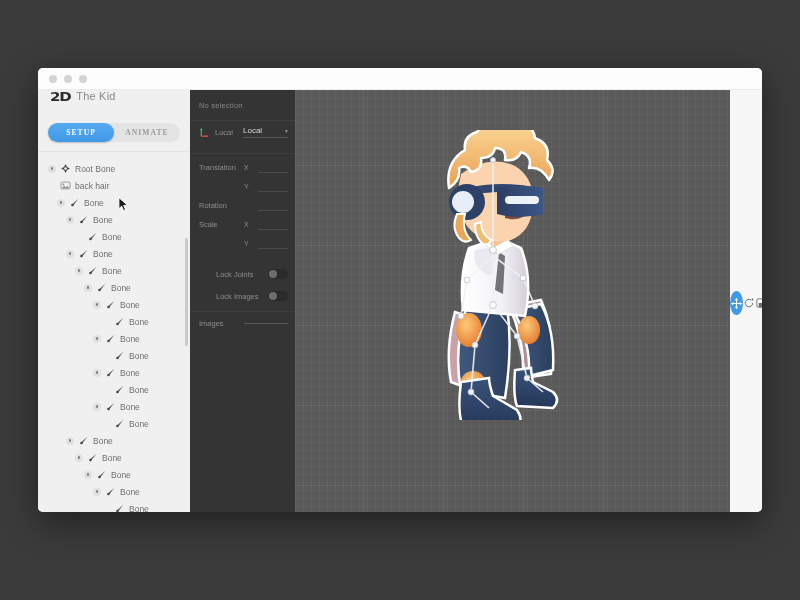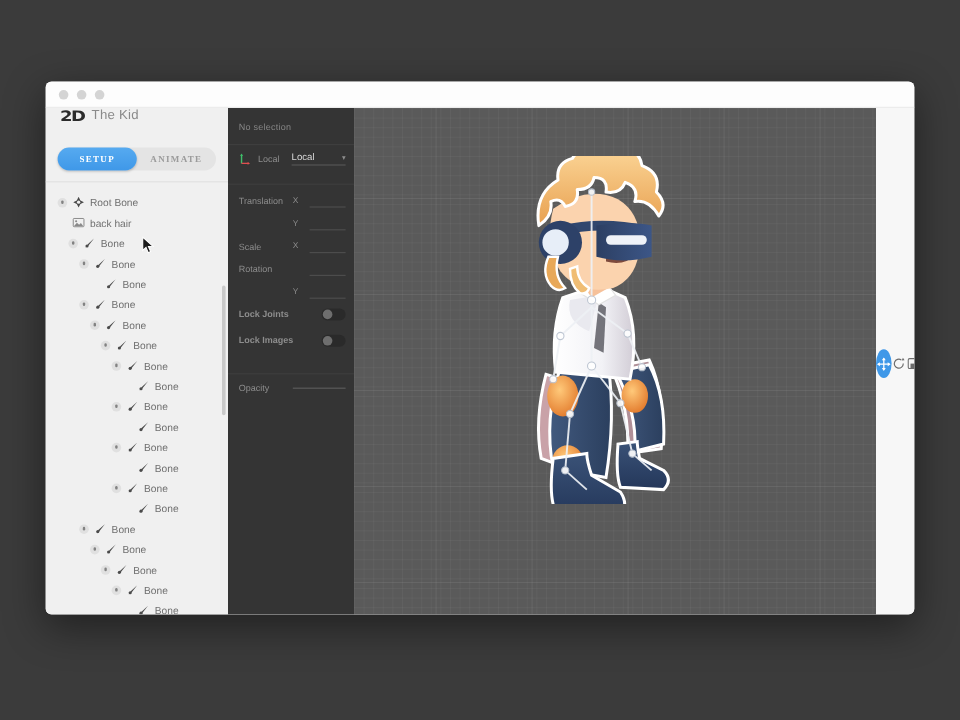--- a/index.html
+++ b/index.html
@@ -91,21 +91,21 @@
   #axis-select{
     margin-left:auto; margin-right:7px; width:45px; display:flex; align-items:center;
     border-bottom:1px solid #555; padding-bottom:2px;
   }
   #axis-value{ color:#d8d8d8; font-size:8px; font-weight:normal;text-align:right;}
   #axis-caret{ margin-left:auto; color:#8d8d8d; font-size:6px; }
   .field-row{ display:flex; align-items:center; height:19px; padding-left:9px; }
   .xy{ width:14px; color:#8d8d8d; font-size:7px; }
   .f-lab{ width:45px; color:#8d8d8d; font-size:7.5px; }
   .inp{ flex:1; margin-right:7px; border-bottom:1px solid #4c4c4c; height:10px; }
-  .toggle-row{ display:flex; align-items:flex-start; height:22px; padding-left:9px;font-weight:bold; }
+  .toggle-row{ display:flex; align-items:flex-end; height:22px; padding-left:26px; }
   .toggle{
     margin-left:auto; margin-right:7px; width:20px; height:10px; border-radius:6px;
     background:#2a2a2a; position:relative;
   }
   .toggle::after{
     content:""; position:absolute; left:1px; top:1px; width:8px; height:8px;
     border-radius:50%; background:#6e6e6e;
   }
   #opacity-row{ display:flex; align-items:center; height:22px; padding-left:9px; }
   #opacity-bar{ flex:1; margin-right:7px; height:1px; background:#5a5a5a; }
@@ -375,48 +375,48 @@
         <span class="xy">X</span>
         <span class="inp"></span>
       </div>
       <div class="field-row">
         <span class="f-lab"></span>
         <span class="xy">Y</span>
         <span class="inp"></span>
       </div>
 
       <div class="field-row">
+        <span class="f-lab">Rotation</span>
+        <span class="xy"></span>
+        <span class="inp"></span>
+      </div>
+
+      <div class="field-row">
         <span class="f-lab">Scale</span>
         <span class="xy">X</span>
-        <span class="inp"></span>
-      </div>
-
-      <div class="field-row">
-        <span class="f-lab">Rotation</span>
-        <span class="xy"></span>
         <span class="inp"></span>
       </div>
       <div class="field-row">
         <span class="f-lab"></span>
         <span class="xy">Y</span>
         <span class="inp"></span>
       </div>
 
       <div class="toggle-row" style="margin-top:4px">
         <span class="plabel">Lock Joints</span>
         <span class="toggle"></span>
       </div>
       <div class="toggle-row">
         <span class="plabel">Lock Images</span>
         <span class="toggle"></span>
       </div>
       <div class="divider"></div>
 
       <div id="opacity-row">
-        <span class="plabel" style="width:45px">Opacity</span>
+        <span class="plabel" style="width:45px">Images</span>
         <span id="opacity-bar"></span>
       </div>
     </div>
 
     <div id="canvas">
       <div id="grid-fine"></div>
       <div id="grid-coarse"></div>
 
       <svg id="character" viewBox="0 0 160 290">
         <defs>

